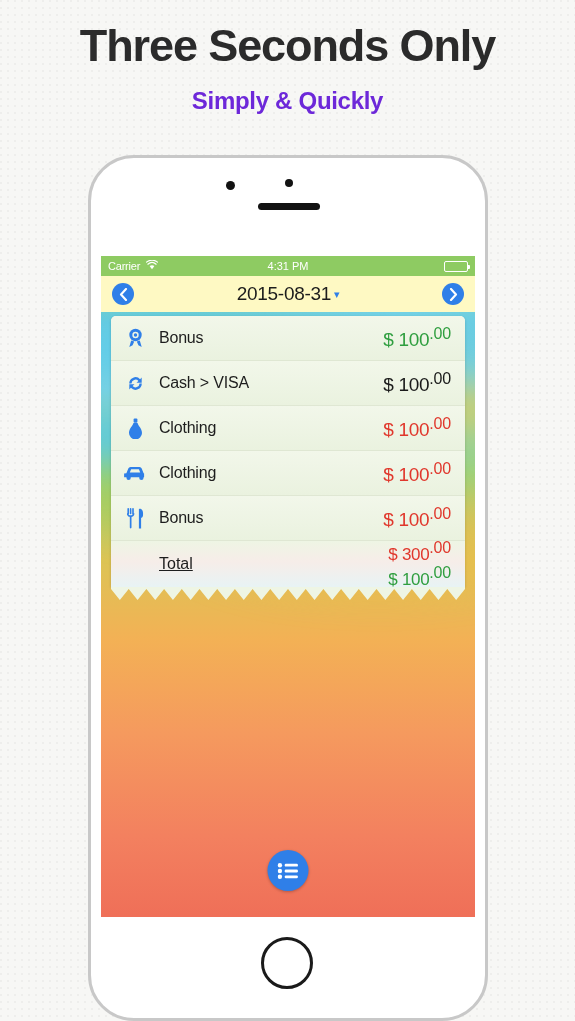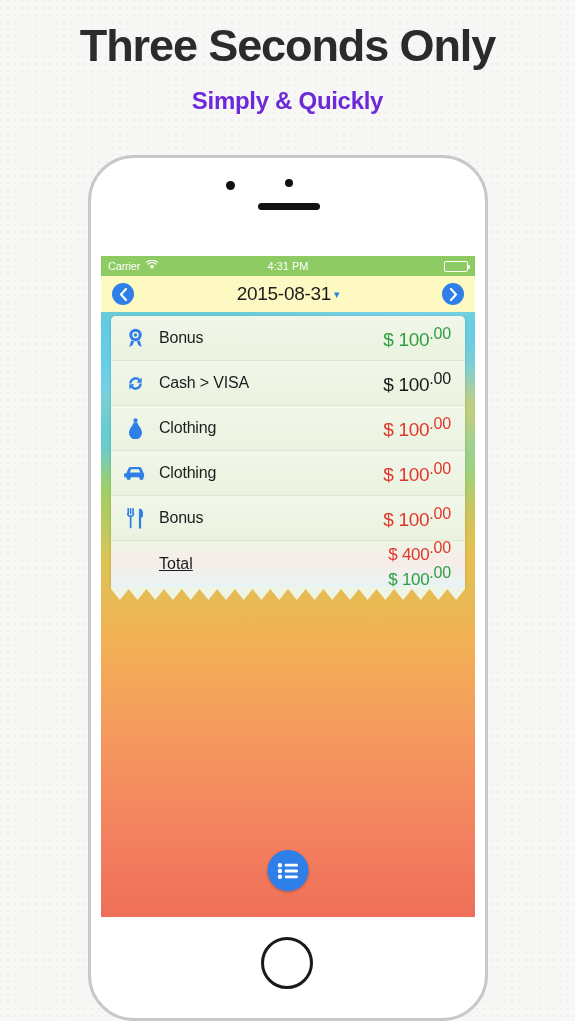--- a/index.html
+++ b/index.html
@@ -445,21 +445,21 @@
           <span>$</span>
           <span>100</span><span class="cents">.00</span>
         </span>
       </div>
 
       <div class="total-row">
         <span class="total-label">Total</span>
         <span class="total-amounts">
           <div class="amt-red">
             <span>$</span>
-            <span>400</span><span class="cents">.00</span>
+            <span>300</span><span class="cents">.00</span>
           </div>
           <div class="amt-green">
             <span>$</span>
             <span>100</span><span class="cents">.00</span>
           </div>
         </span>
       </div>
     </div>
 
     <svg class="zigzag-svg" viewBox="0 0 354 14" preserveAspectRatio="none">

